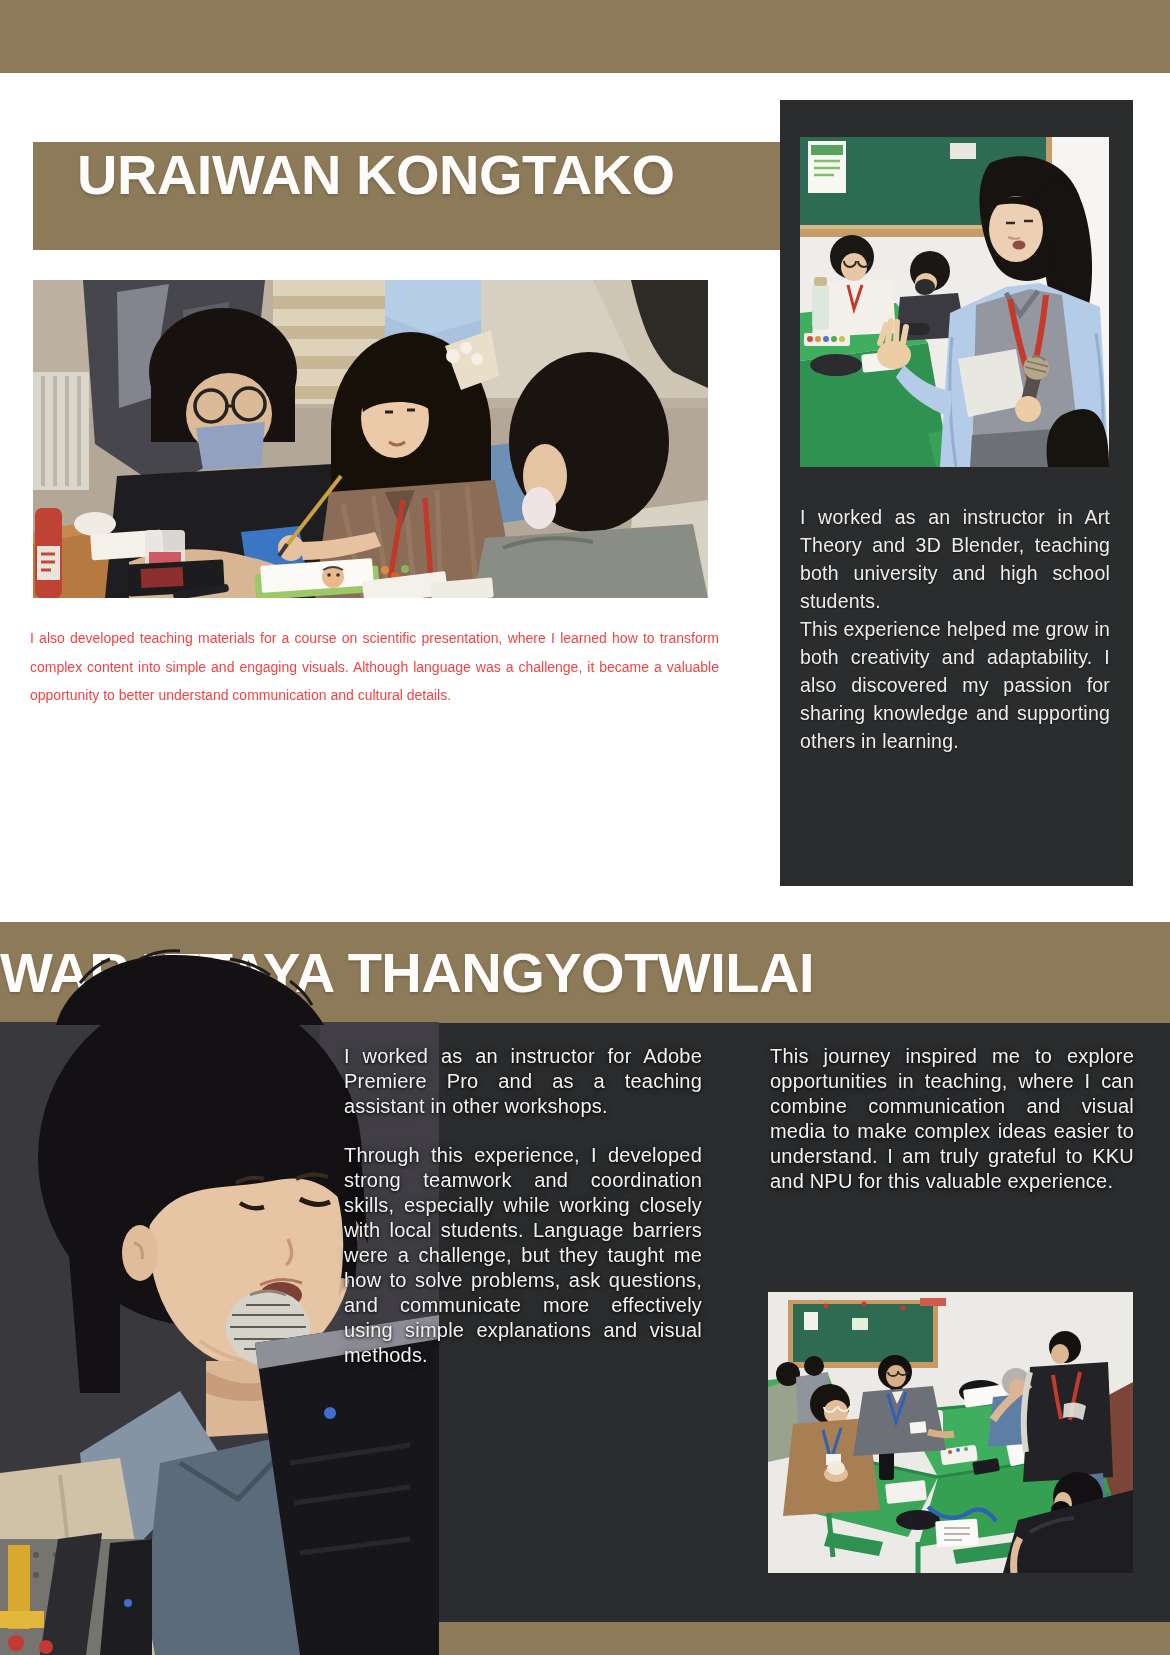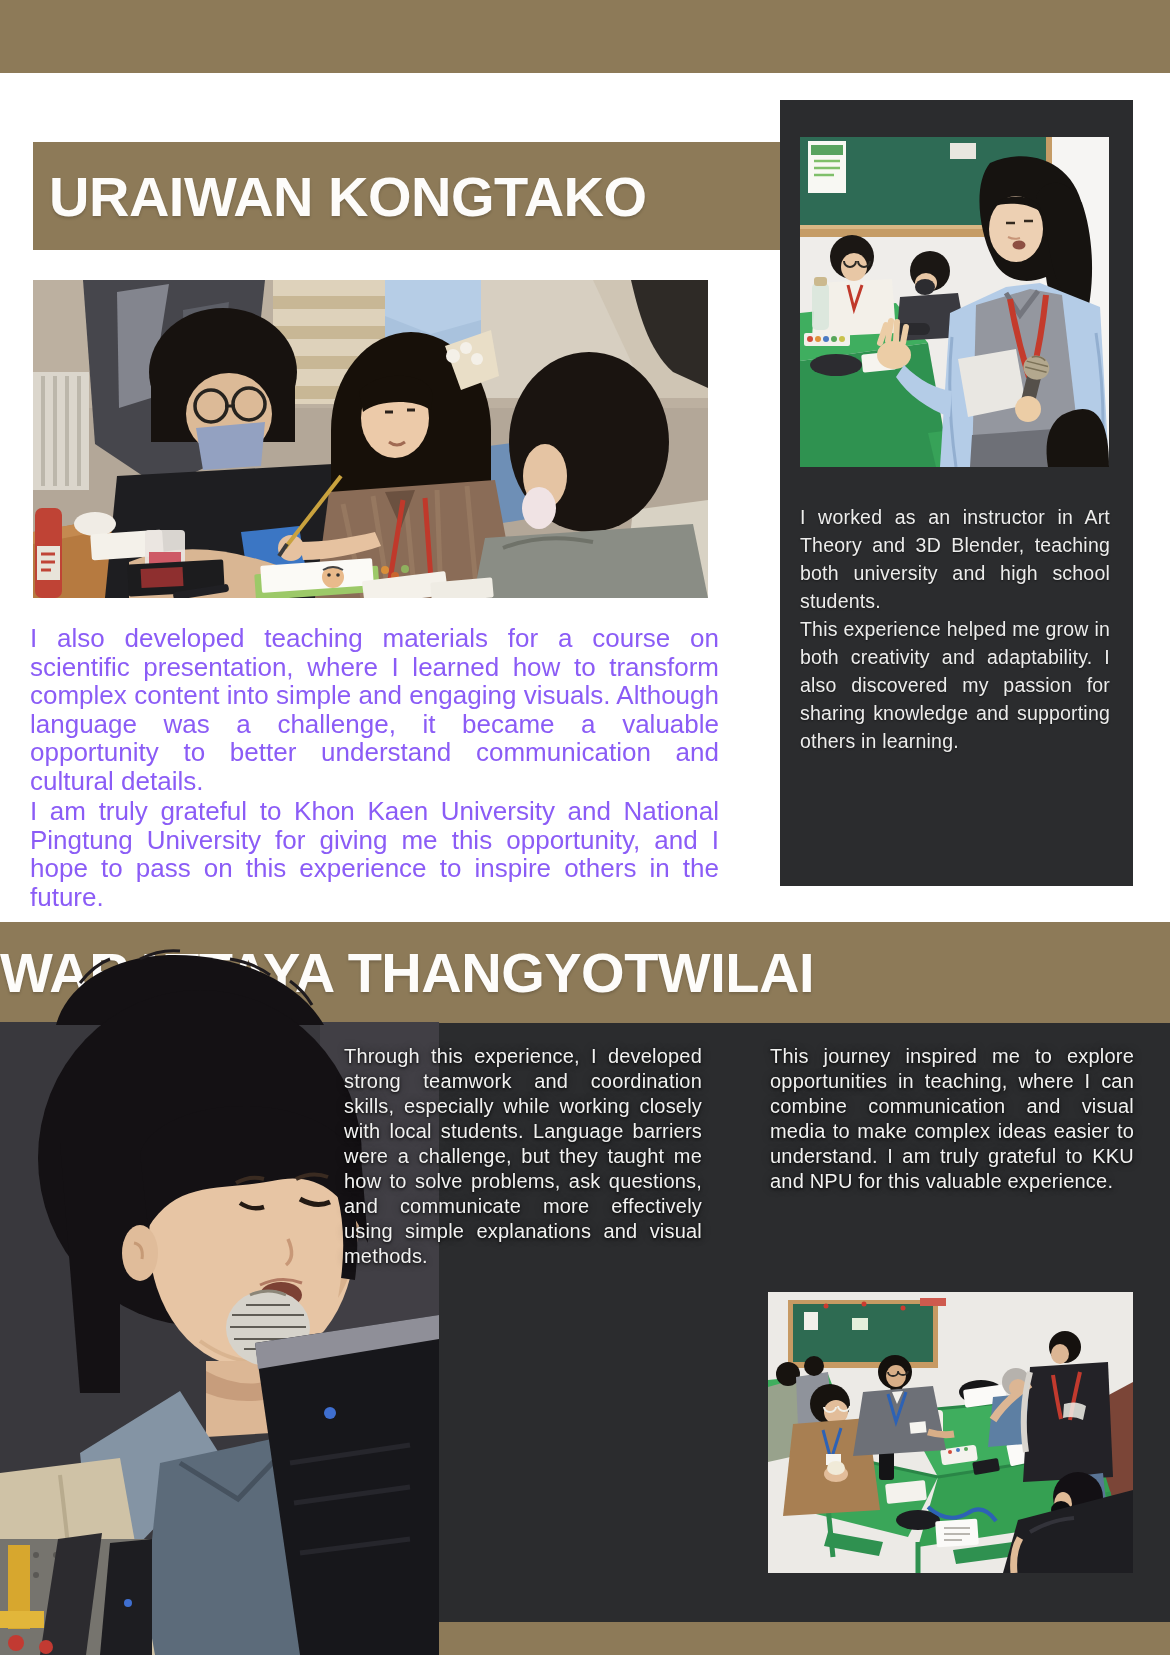--- a/index.html
+++ b/index.html
@@ -8,29 +8,29 @@
     position:relative; width:1170px; height:1655px; margin:0 auto;
     background:#ffffff; overflow:hidden;
     font-family:"Liberation Sans","DejaVu Sans",sans-serif;
   }
   .abs { position:absolute; }
 
   
   .topbar { left:0; top:0; width:1170px; height:73px; background:#8d7a58; }
   .title1-bar {
     left:33px; top:142px; width:747px; height:108px; background:#8d7a58;
-    display:flex; align-items:center; padding-left:16px;
+    display:flex; padding-left:44px;
   }
   .title-text {
     font-size:56px; font-weight:bold; color:#fdfcfa; letter-spacing:-0.5px;
     text-shadow:0 2px 3px rgba(0,0,0,0.18); white-space:nowrap;
   }
   .photo-main { left:33px; top:280px; width:675px; height:318px; }
   .body-par {
-    left:30px; width:689px; color:#8b5cf6; font-size:26px; line-height:28.5px;
+    left:30px; width:689px; color:#ef4444; font-size:14px; line-height:28.5px;
     text-align:justify;
   }
   .bp1 { top:624px; }
   .bp2 { top:797px; }
   .sidebar {
     left:780px; top:100px; width:353px; height:786px; background:#2b2c2e;
     padding:37px 23px 0 20px;
   }
   .sidebar svg { display:block; width:309px; height:330px; }
   .sidebar p {
@@ -153,21 +153,20 @@
       <circle cx="352" cy="290" r="4" fill="#d98f3a"></circle>
         <circle cx="362" cy="296" r="4" fill="#c9662f"></circle>
         <circle cx="372" cy="289" r="4" fill="#8fb05e"></circle>
       <rect x="330" y="296" width="84" height="24" rx="2" fill="#f4f1ea" transform="rotate(-7 372 308)"></rect>
       <rect x="140" y="308" width="56" height="8" rx="3" fill="#202024" transform="rotate(-9 168 312)"></rect>
       <rect x="398" y="300" width="62" height="20" rx="2" fill="#efece4" transform="rotate(-5 429 310)"></rect>
     </g>
   </svg>
 
   <p class="abs body-par bp1">I also developed teaching materials for a course on scientific presentation, where I learned how to transform complex content into simple and engaging visuals. Although language was a challenge, it became a valuable opportunity to better understand communication and cultural details.</p>
-  <p class="abs body-par bp2">I am truly grateful to Khon Kaen University and National Pingtung University for giving me this opportunity, and I hope to pass on this experience to inspire others in the future.</p>
 
   <div class="abs sidebar">
     <svg viewBox="0 0 309 330" preserveAspectRatio="none" role="img">
       <rect width="309" height="330" fill="#efedea"></rect>
       <rect x="240" y="0" width="69" height="330" fill="#f6f5f3"></rect>
       <g>
         <rect x="0" y="0" width="252" height="100" fill="#c59c66"></rect>
         <rect x="0" y="0" width="246" height="90" fill="#2e6b55"></rect>
         <path d="M0,90 h246" stroke="#d9b784" stroke-width="4"></path>
         <rect x="8" y="4" width="38" height="52" fill="#f8f8f3"></rect>
@@ -300,20 +299,21 @@
       <path d="M110,600 L152,596 L152,712 L100,712 Z" fill="#1d1d21"></path>
       <circle cx="128" cy="660" r="4" fill="#3f6fd0"></circle>
       <rect x="8" y="602" width="22" height="84" fill="#d7a72e"></rect>
       <rect x="0" y="668" width="44" height="17" fill="#e2b63a"></rect>
       <circle cx="16" cy="700" r="8" fill="#c23a32"></circle>
       <circle cx="46" cy="704" r="7" fill="#c23a32"></circle>
     </g>
   </svg>
 
   <div class="abs col col1">
+    <p>I worked as an instructor for Adobe Premiere Pro and as a teaching assistant in other workshops.</p>
     <p>Through this experience, I developed strong teamwork and coordination skills, especially while working closely with local students. Language barriers were a challenge, but they taught me how to solve problems, ask questions, and communicate more effectively using simple explanations and visual methods.</p>
   </div>
 
   <div class="abs col col2">
     <p>This journey inspired me to explore opportunities in teaching, where I can combine communication and visual media to make complex ideas easier to understand. I am truly grateful to KKU and NPU for this valuable experience.</p>
   </div>
 
   <svg class="abs photo-br" viewBox="0 0 365 281" preserveAspectRatio="none" role="img">
     <rect width="365" height="281" fill="#eceae6"></rect>
     <path d="M337,105 L365,90 L365,281 L305,281 Z" fill="#7b4537"></path>

